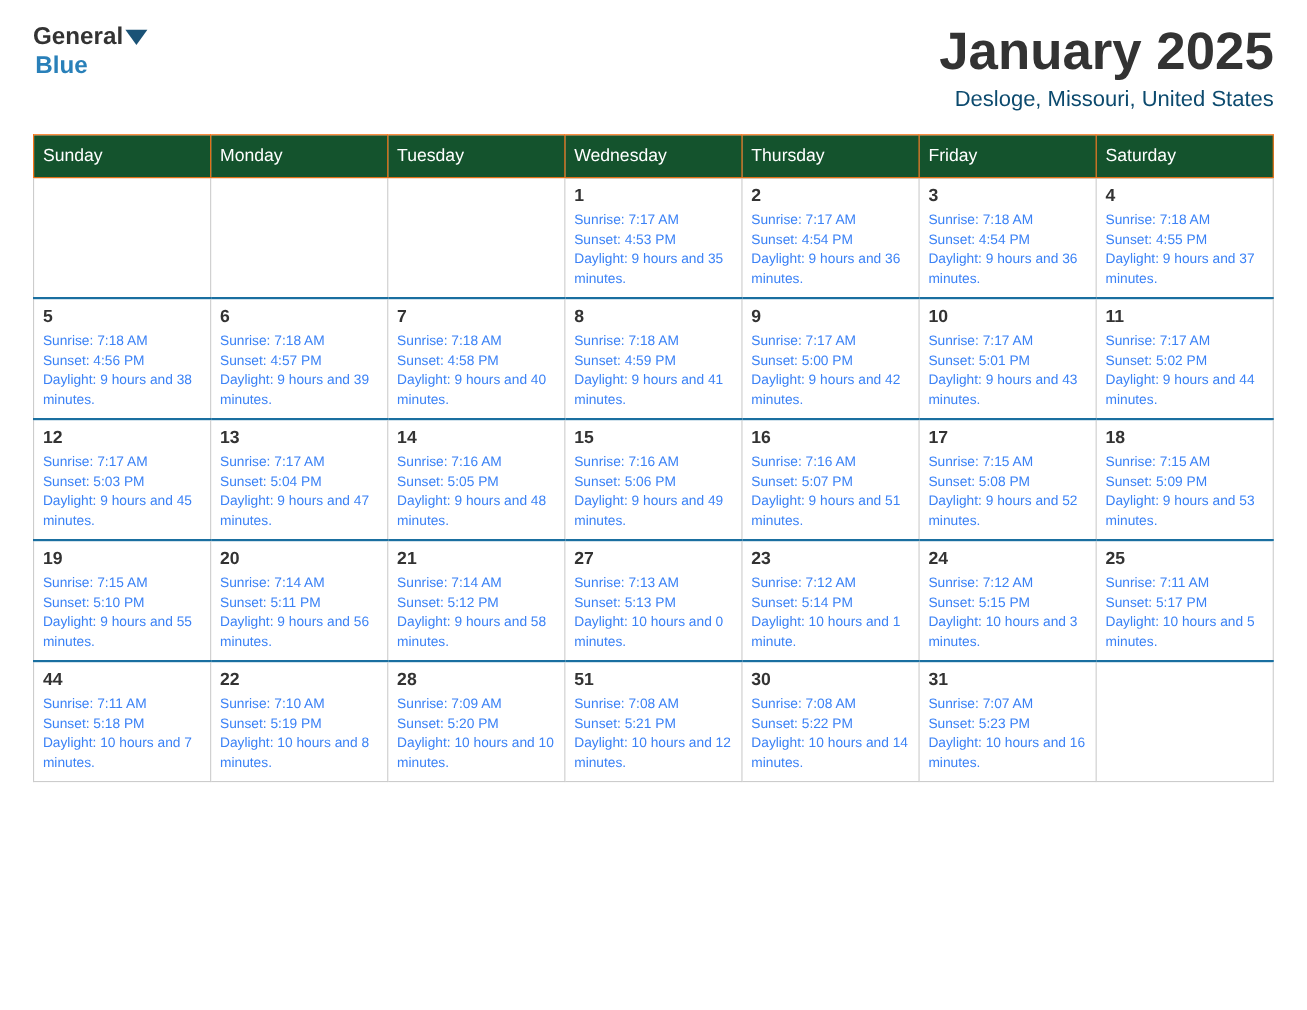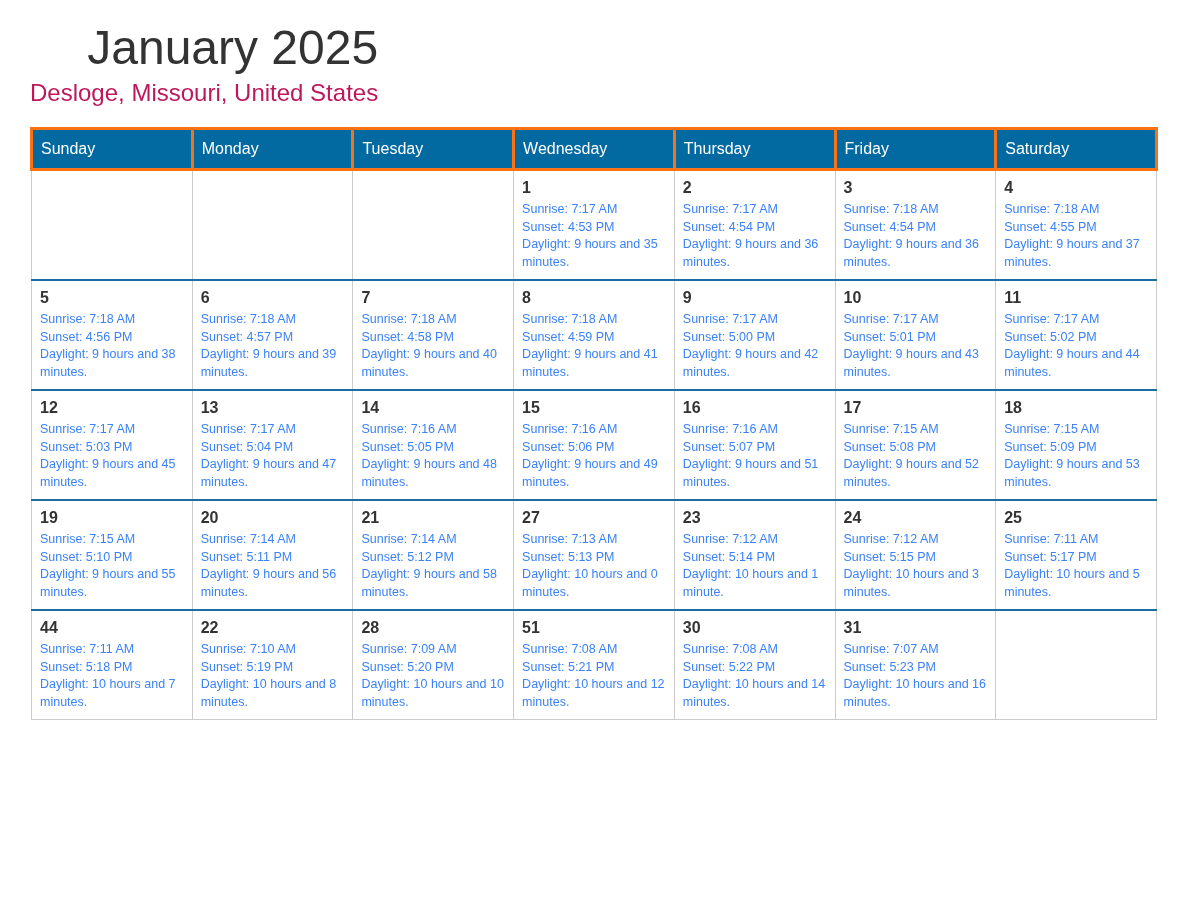--- a/index.html
+++ b/index.html
@@ -43,41 +43,41 @@
       color: #2980b9;
       font-size: 22px;
       font-weight: bold;
       margin-left: 2px;
     }
     .title-section {
       text-align: right;
     }
     .month-year {
       font-size: 48px;
-      font-weight: normal;
+      font-weight: bold;
       color: #333;
     }
     .location {
-      font-size: 24px;
-      color: #be185d;
+      font-size: 20px;
+      color: #0c4a6e;
       margin-top: 4px;
     }
     .calendar {
       width: 100%;
       border-collapse: collapse;
       border: 1px solid #aaa;
     }
     .calendar th {
-      background-color: #0369a1;
+      background-color: #14532d;
       color: #fff;
       padding: 10px 8px;
       font-size: 16px;
       font-weight: normal;
       text-align: left;
-      border: 3px solid #f97316;
+      border: 1px solid #f97316;
     }
     .calendar td {
       vertical-align: top;
       padding: 8px;
       border: 1px solid #ccc;
       width: 14.28%;
       min-height: 110px;
       font-size: 13px;
       color: #333;
     }
@@ -96,20 +96,27 @@
       background: #fff;
     }
     .row-separator td {
       border-top: 2px solid #1a6fa0;
     }
   </style>
 </head>
 <body>
 
 <div class="header">
+  <div class="logo">
+    <div class="logo-text">
+      <span class="logo-general">General</span>
+      <div class="logo-arrow"></div>
+    </div>
+    <span class="logo-blue">Blue</span>
+  </div>
   <div class="title-section">
     <div class="month-year">January 2025</div>
     <div class="location">Desloge, Missouri, United States</div>
   </div>
 </div>
 
 <table class="calendar">
   <thead>
     <tr>
     <th>Sunday</th>

